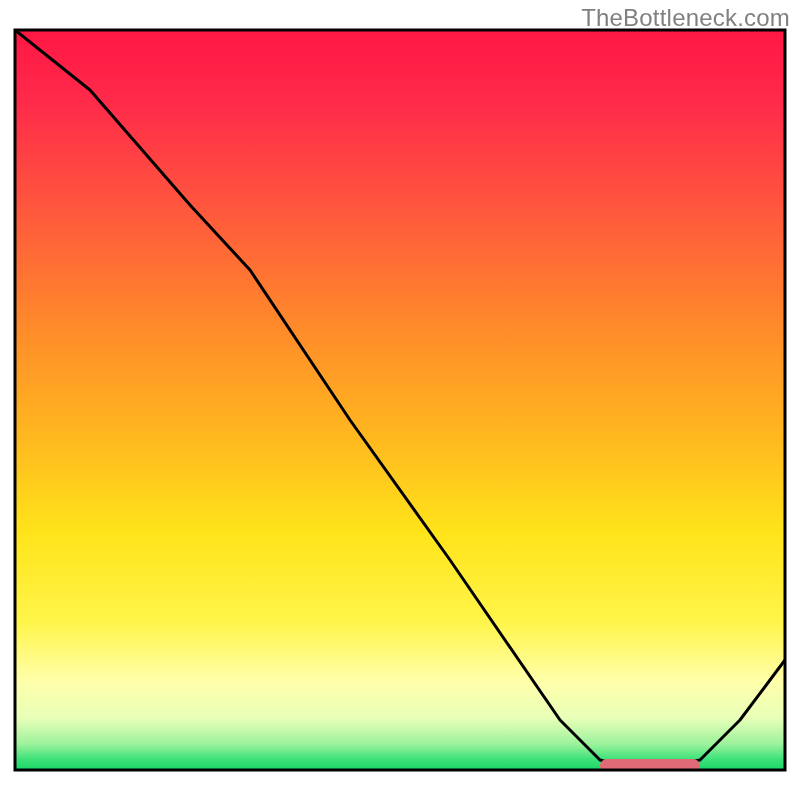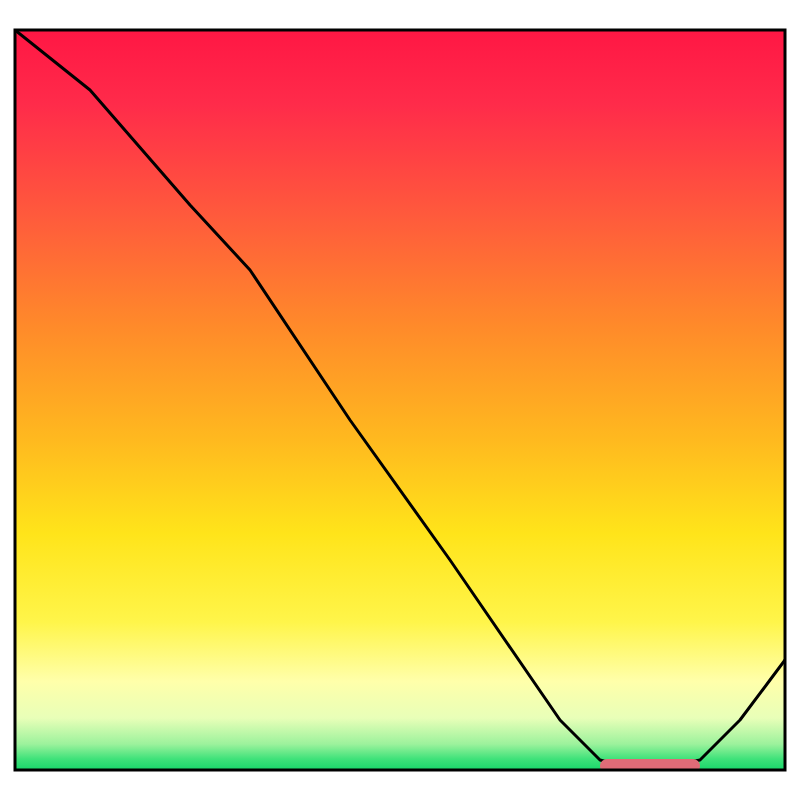--- a/index.html
+++ b/index.html
@@ -29,20 +29,21 @@
   svg {
     position: absolute;
     top: 0;
     left: 0;
   }
 </style>
 </head>
 <body>
 
 <div class="chart-wrap">
+  <div class="watermark">TheBottleneck.com</div>
 
   <svg id="chart-svg" width="800" height="800" viewBox="0 0 800 800">
     <defs>
       <linearGradient id="heat" x1="0" y1="0" x2="0" y2="1">
           <stop offset="0%" stop-color="#ff1744"></stop>
           <stop offset="10%" stop-color="#ff2b4a"></stop>
           <stop offset="25%" stop-color="#ff5a3c"></stop>
           <stop offset="40%" stop-color="#ff8a2a"></stop>
           <stop offset="55.00000000000001%" stop-color="#ffb81f"></stop>
           <stop offset="68%" stop-color="#ffe41a"></stop>

